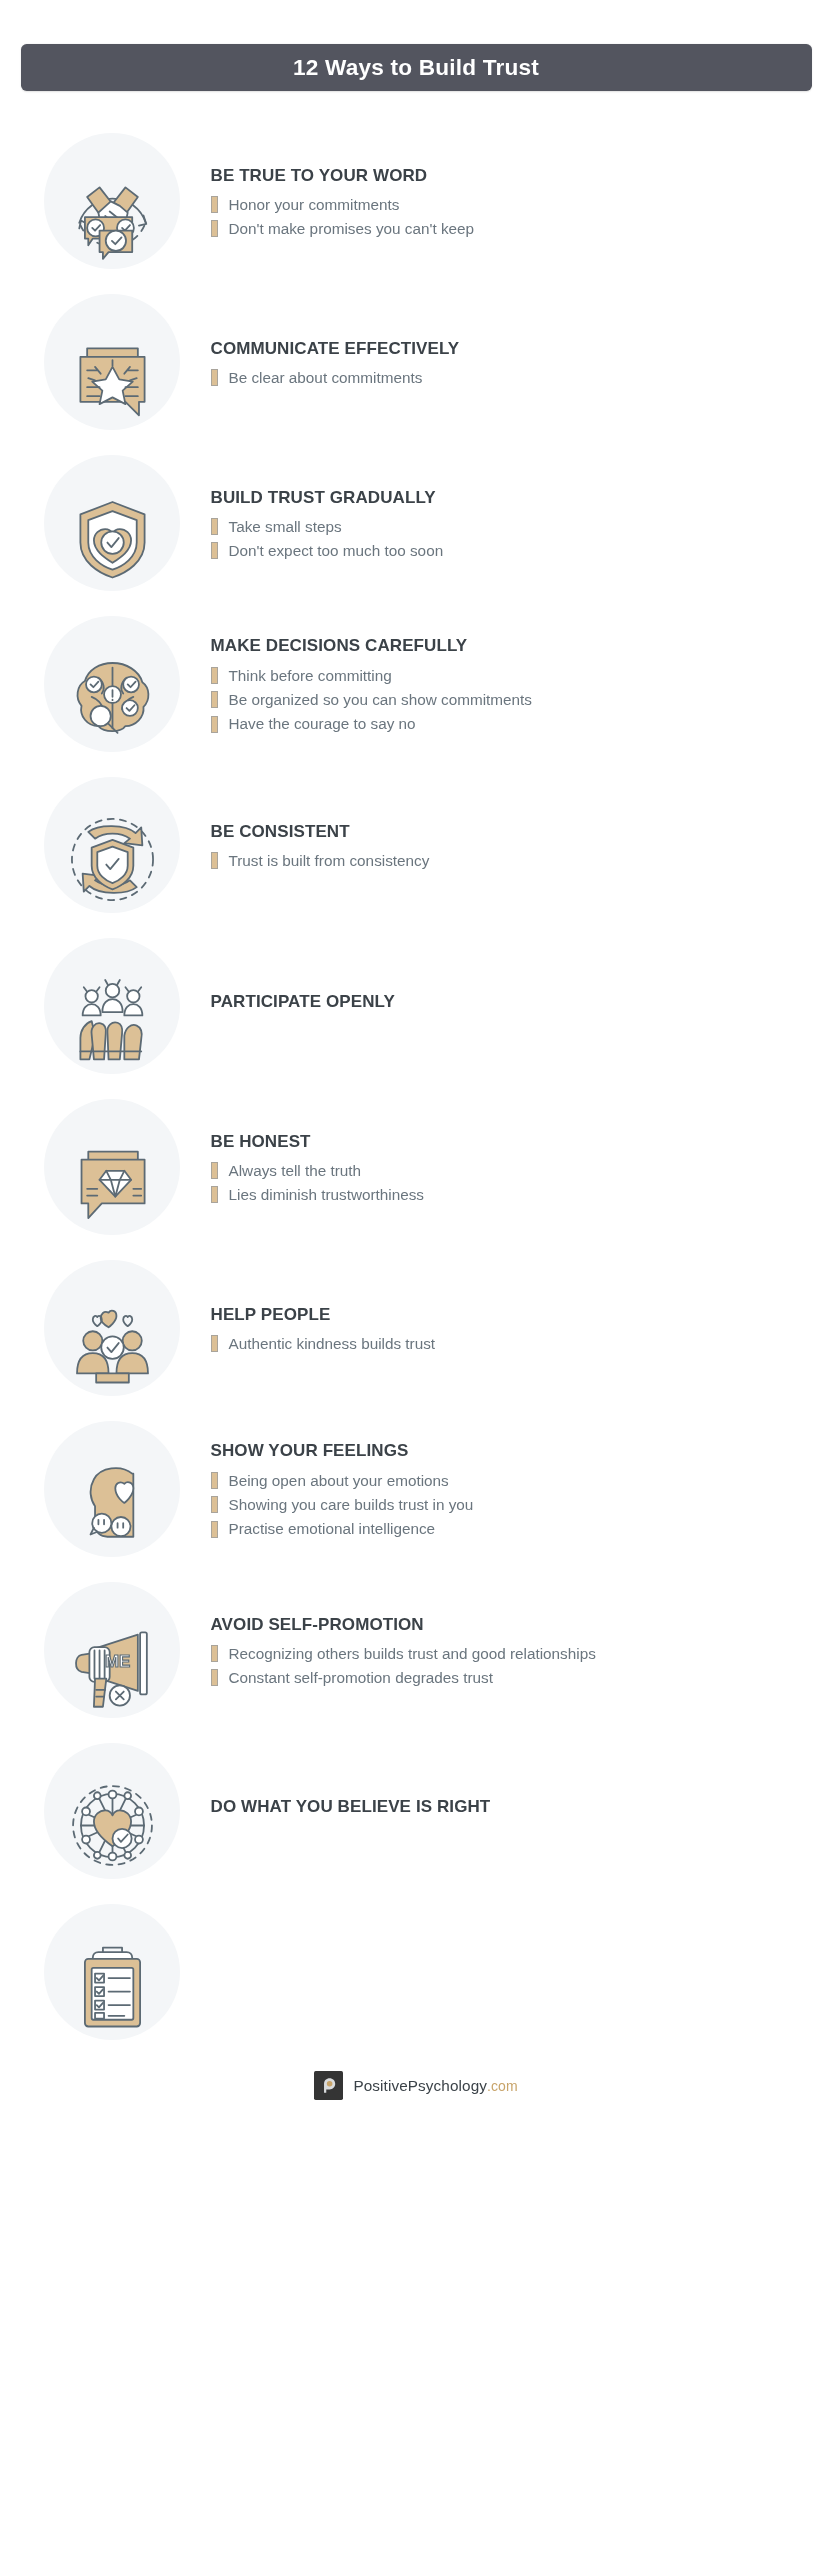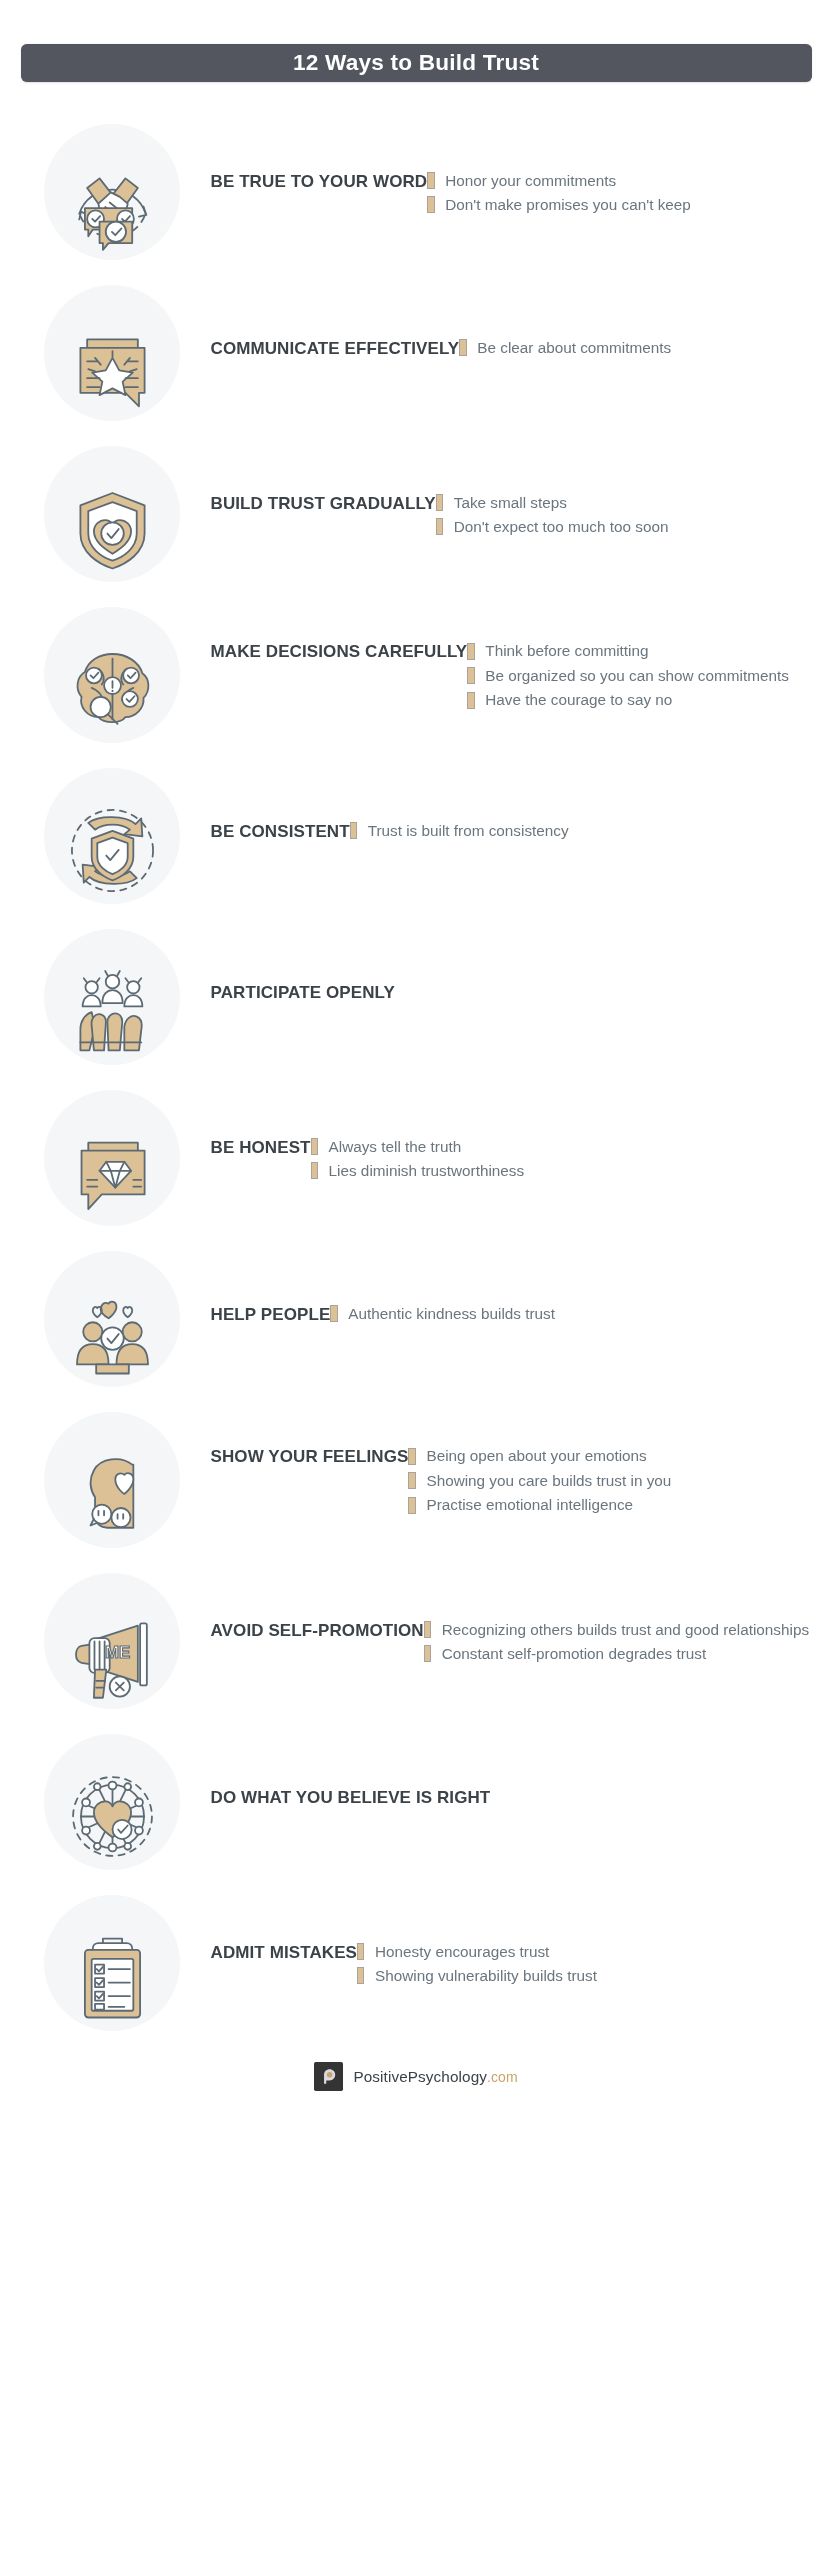--- a/index.html
+++ b/index.html
@@ -19,21 +19,21 @@
     min-height: 2576px;
     background: #ffffff;
     position: relative;
     padding-top: 44px;
   }
 
   
   .header-bar {
     margin: 0 auto;
     width: 791px;
-    height: 38px;
+    height: 47px;
     background: #53555f;
     border-radius: 5.7px;
     display: flex;
     align-items: center;
     justify-content: center;
     box-shadow: 0 0.6px 1.7px rgba(0,0,0,0.12);
   }
   .header-title {
     color: #ffffff;
     font-size: 22.6px;
@@ -63,20 +63,21 @@
     background: #f4f6f8;
     display: flex;
     align-items: flex-end;
     justify-content: center;
   }
   .icon-wrap svg { display: block; }
 
   .item-text {
     margin-left: 30.5px;
     display: flex;
+    flex-direction: column;
     padding-top: 2.3px;
   }
 
   .item-title {
     color: #3b4248;
     font-size: 17px;
     font-weight: bold;
     letter-spacing: 0.1px;
     margin-bottom: 10.2px;
   }
@@ -470,33 +471,20 @@
           <rect class="fill-wht" x="64" y="96" width="16" height="16"></rect>
           <path class="ln" d="M67 104 l4 4 l7 -8"></path>
           <path class="ln" d="M88 104 L126 104"></path>
           <rect class="fill-wht" x="64" y="120" width="16" height="16"></rect>
           <path class="ln" d="M67 128 l4 4 l7 -8"></path>
           <path class="ln" d="M88 128 L126 128"></path>
           <rect class="fill-wht" x="64" y="142" width="16" height="10"></rect>
           <path class="ln" d="M88 147 L116 147"></path>
         </svg>
       </div>
-      <div class="item-text">
-        <div class="item-title">ADMIT MISTAKES</div>
-        <ul class="bullets">
-          <li class="bullet">
-            <span class="bullet-marker"></span>
-            <span class="bullet-text">Honesty encourages trust</span>
-          </li>
-          <li class="bullet">
-            <span class="bullet-marker"></span>
-            <span class="bullet-text">Showing vulnerability builds trust</span>
-          </li>
-        </ul>
-      </div>
     </div>
 
   </div>
 
   <div class="footer">
     <div class="logo-mark">
       <svg width="19" height="19" viewBox="0 0 34 34">
         <path d="M9 30 L9 14 C9 8 13.5 4 19 4 C24.5 4 29 8 29 14 C29 20 24.5 24 19 24 L13 24 L13 30 Z" fill="#d8dadc"></path>
         <circle cx="19" cy="14" r="5" fill="#c8a46a"></circle>
       </svg>

